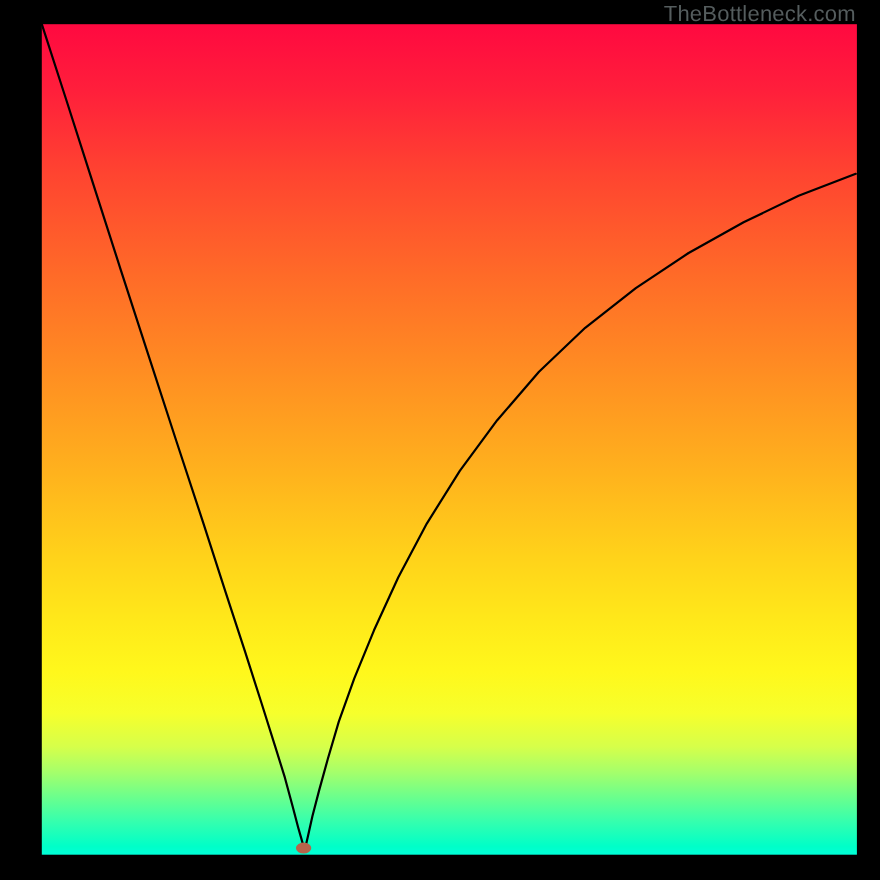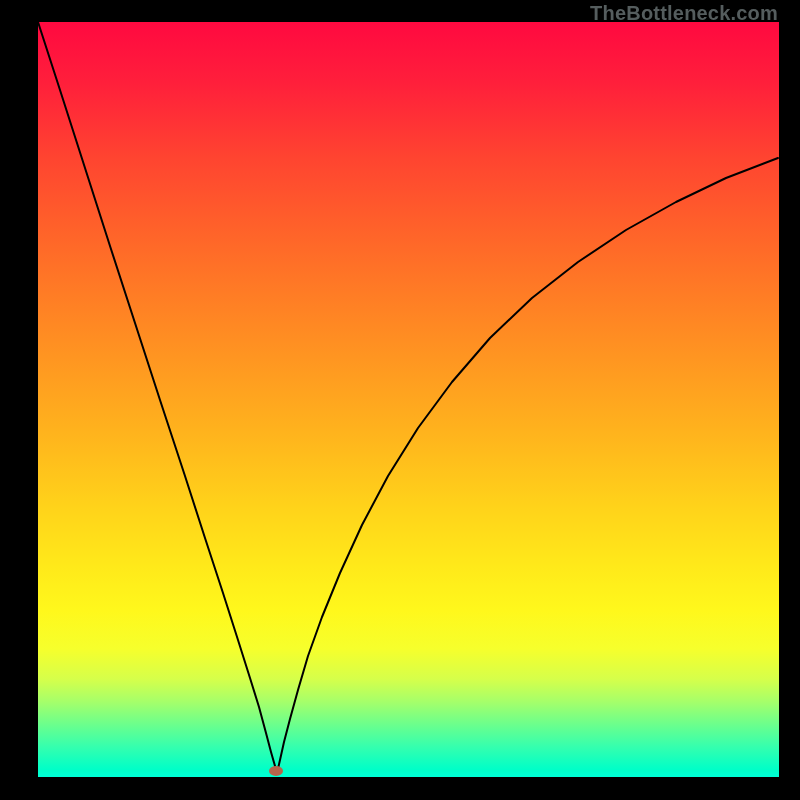--- a/index.html
+++ b/index.html
@@ -27,21 +27,21 @@
       #a6ff6a 90%,
       #6cff8c 93%,
       #35ffae 96%,
       #00ffc8 99%,
       #00ffd8 100%
     );
   }
   .watermark {
     position: absolute;
     font-family: Arial, Helvetica, sans-serif;
-    font-weight: 700;
+    font-weight: 400;
     color: #555d5e;
     letter-spacing: 0.2px;
     white-space: nowrap;
   }
   .curve-svg {
     position: absolute;
     left: 0;
     top: 0;
     pointer-events: none;
   }

